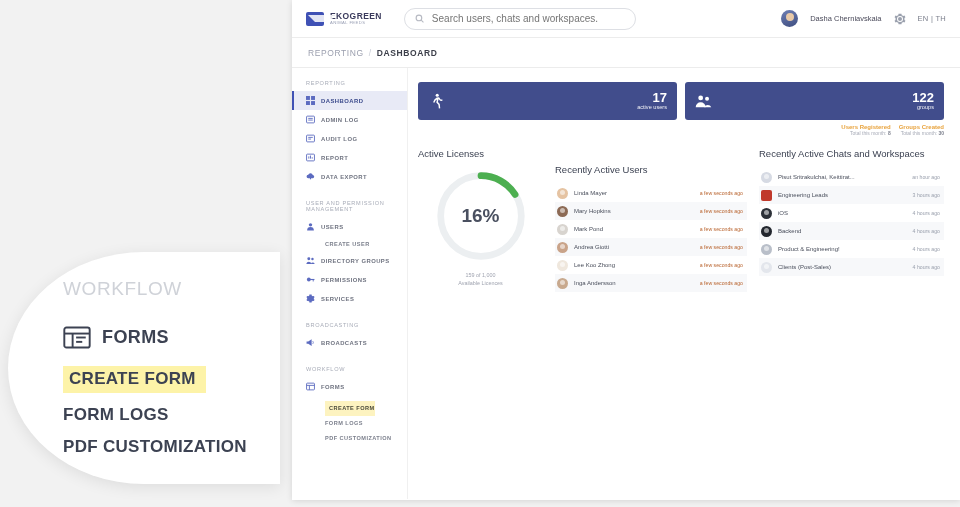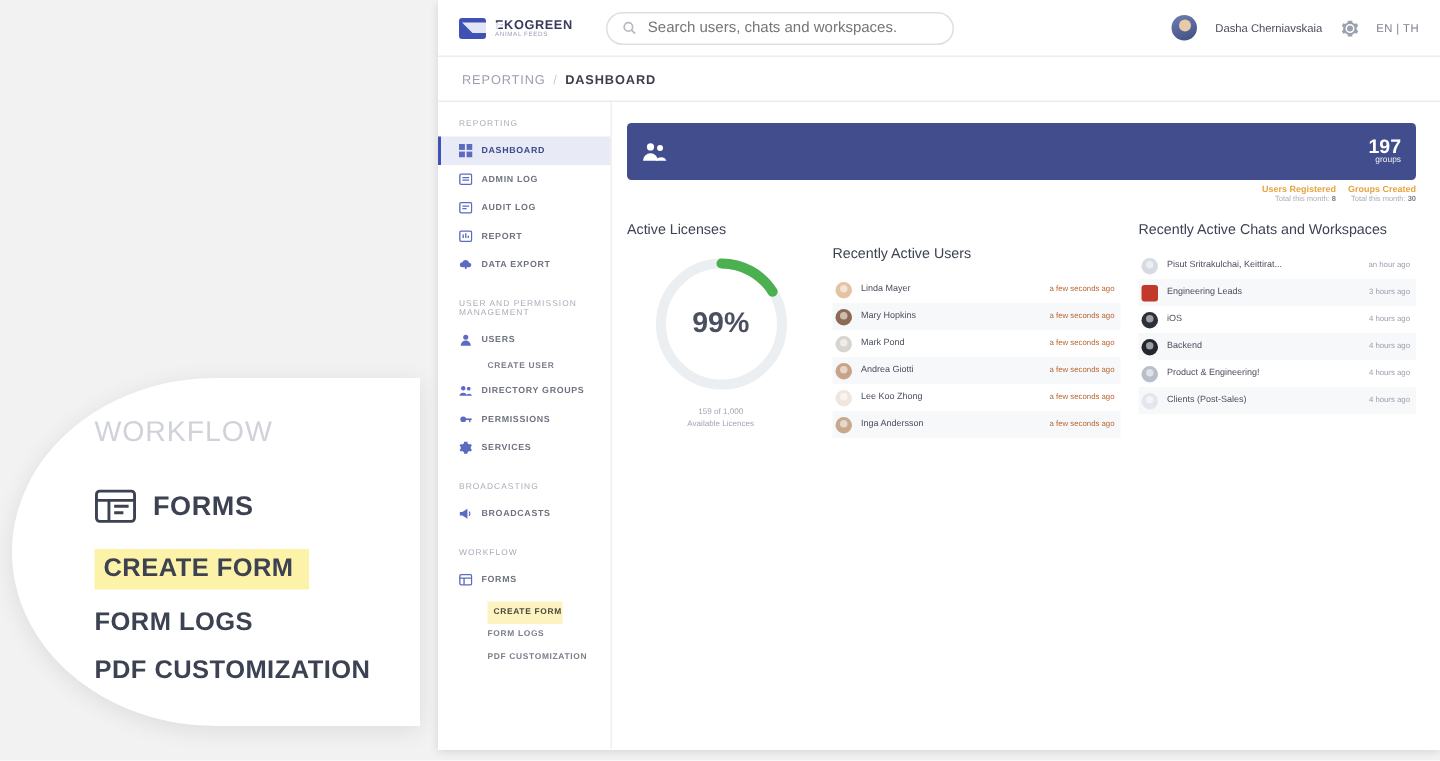--- a/index.html
+++ b/index.html
@@ -316,29 +316,39 @@
       <div class="side-sub-wrap" style="padding-left:33px;">
         <div class="side-sub hl" style="padding-left:4px;">CREATE FORM</div>
       </div>
       <div class="side-sub">FORM LOGS</div>
       <div class="side-sub">PDF CUSTOMIZATION</div>
     </div>
 
     <div class="main">
 
       <div class="stats">
+        <div class="stat users">
+          <svg class="ic" viewBox="0 0 24 24" fill="#fff">
+              <circle cx="13" cy="3.2" r="2.2"></circle>
+              <path d="M12.3 6.2 9 9.2 7.2 13l1.8.8 1.6-3.2 2-1.4-.9 4.1 3 3.4.6 5.1 2-.2-.7-5.9-2.6-3 1-4.2 2 2.4 3.2.3.2-2-2.5-.2-2.3-2.9z"></path>
+            </svg>
+          <div class="vals">
+            <div class="num">17</div>
+            <div class="lbl">active users</div>
+          </div>
+        </div>
         <div class="stat groups">
           <svg class="ic" viewBox="0 0 24 24" fill="#fff">
               <circle cx="8" cy="7" r="3.4"></circle>
               <circle cx="17" cy="8" r="2.8"></circle>
               <path d="M1 20a7 7 0 0114 0z"></path>
               <path d="M13 20a5.5 5.5 0 0110 0z"></path>
             </svg>
           <div class="vals">
-            <div class="num">197</div>
+            <div class="num">122</div>
             <div class="lbl">groups</div>
           </div>
         </div>
       </div>
 
       <div class="stat-notes">
         <div class="note">
           <div class="t">Users Registered</div>
           <div class="s">
             <span>Total this month:</span>
@@ -357,21 +367,21 @@
       <div class="panels">
 
         <div class="panel-lic">
           <div class="panel-title">Active Licenses</div>
           <div class="donut-wrap">
             <div class="donut">
               <svg viewBox="0 0 100 100" width="96" height="96">
                 <circle cx="50" cy="50" r="42" fill="none" stroke="#eceff1" stroke-width="7"></circle>
                 <circle id="donut-arc" cx="50" cy="50" r="42" fill="none" stroke="#4caf50" stroke-width="7" stroke-linecap="round" transform="rotate(-90 50 50)" stroke-dasharray="263.89378290154264" stroke-dashoffset="221.6707776372958"></circle>
               </svg>
-              <div class="pct">99%</div>
+              <div class="pct">16%</div>
             </div>
             <div class="lic-sub">
               <div>159 of 1,000</div>
               <div>Available Licences</div>
             </div>
           </div>
         </div>
 
         <div class="panel-users">
           <div class="panel-title">Recently Active Users</div>

